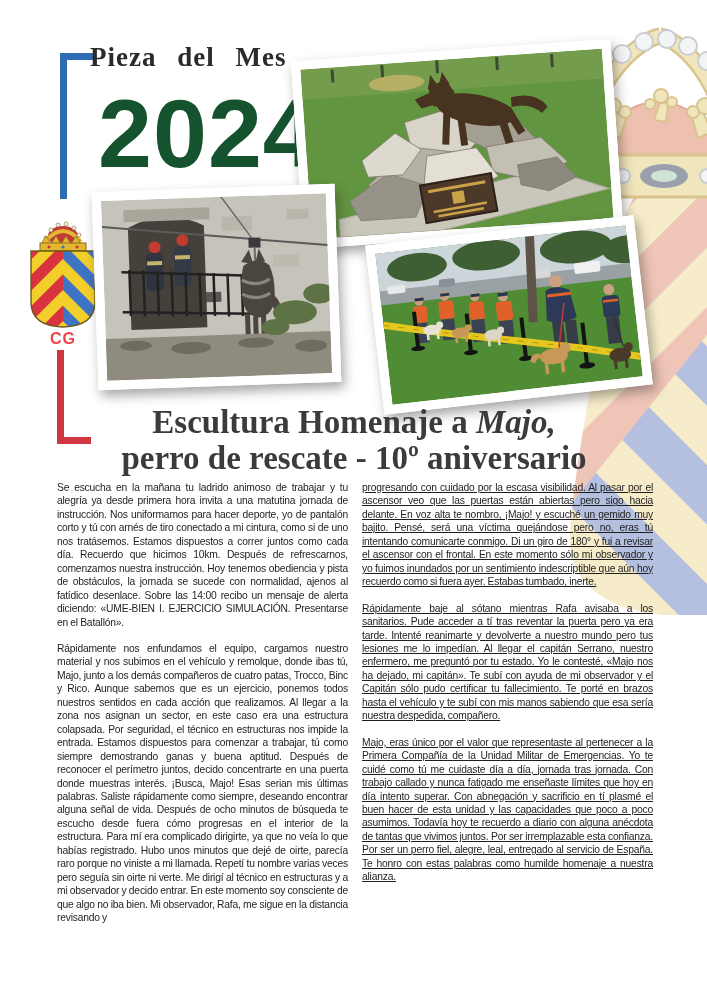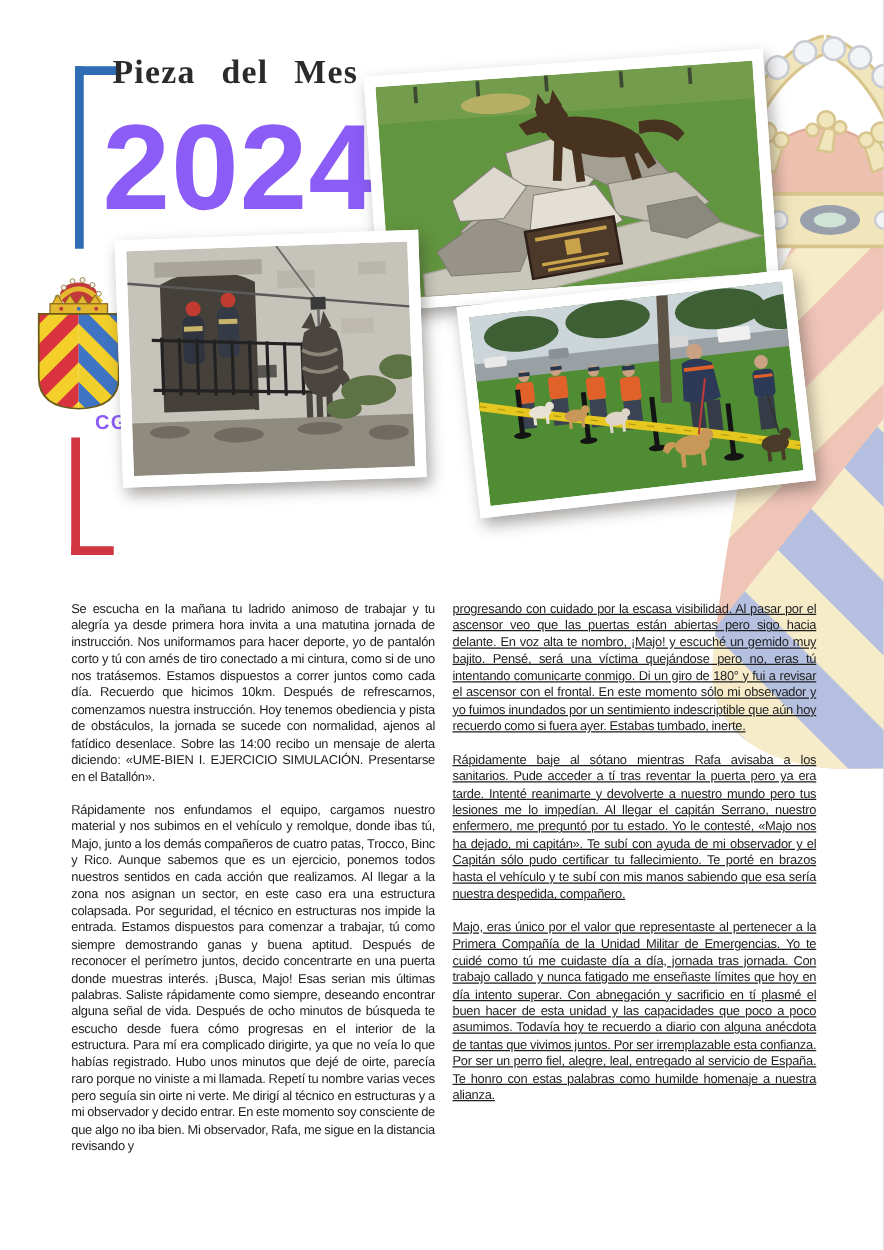--- a/index.html
+++ b/index.html
@@ -10,26 +10,26 @@
   
   .bracket-blue{position:absolute;left:60px;top:53px;width:27px;height:139px;
                 border-left:7px solid #2e6cb4;border-top:7px solid #2e6cb4;z-index:2;}
   .bracket-red{position:absolute;left:57px;top:350px;width:27px;height:87px;
                border-left:7px solid #cf3642;border-bottom:7px solid #cf3642;z-index:2;}
   .kicker{position:absolute;left:90px;top:42px;z-index:2;color:#2b2b2b;
           font-family:"Liberation Serif",serif;font-weight:bold;font-size:27px;
           letter-spacing:1px;word-spacing:13px;white-space:nowrap;}
   .month{position:absolute;left:92px;top:72px;z-index:2;color:#cf3642;
          font-weight:bold;font-size:30px;letter-spacing:9px;white-space:nowrap;}
-  .year{position:absolute;left:82px;top:88px;z-index:2;color:#8b5cf6;
+  .year{position:absolute;left:98px;top:88px;z-index:2;color:#14532d;
         font-weight:bold;font-size:97px;line-height:0.95;letter-spacing:1px;white-space:nowrap;}
   
   .emblem{position:absolute;left:24px;top:220px;z-index:2;}
-  .cg-label{position:absolute;left:24px;top:330px;width:78px;text-align:right;z-index:2;
-            color:#8b5cf6;font-weight:bold;font-size:16px;letter-spacing:1px;}
+  .cg-label{position:absolute;left:24px;top:330px;width:78px;text-align:center;z-index:2;
+            color:#ef4444;font-weight:bold;font-size:16px;letter-spacing:1px;}
   
   .photo{position:absolute;background:#fff;border:9px solid #fff;
          box-shadow:3px 6px 12px rgba(60,55,50,.45);}
   .photo svg{display:block;}
   .photo-statue{left:297px;top:50px;transform:rotate(-4deg);z-index:3;}
   .photo-harness{left:95px;top:188px;transform:rotate(-2deg);z-index:4;}
   .photo-handlers{left:374px;top:230px;transform:rotate(-6.5deg);z-index:5;}
   
   .title{position:absolute;left:38px;top:404px;width:632px;z-index:6;text-align:center;
          font-family:"Liberation Serif",serif;font-weight:bold;font-size:33px;
@@ -387,20 +387,24 @@
             <circle cx="241" cy="121" r="4.5"></circle>
             <rect x="225" y="132" width="3" height="10"></rect>
             <rect x="236" y="132" width="3" height="10"></rect>
           </g>
       </g>
       <line x1="182" y1="70" x2="172" y2="114" stroke="#c03a3a" stroke-width="1.6"></line>
       <line x1="230" y1="88" x2="236" y2="120" stroke="#333" stroke-width="1.4"></line>
     </svg>
   </div>
 
+  <div class="title">
+    <div><span>Escultura Homenaje a </span><span class="em">Majo,</span></div>
+    <div>perro de rescate - 10º aniversario</div>
+  </div>
 
   <div class="col col-left">
     <p>Se escucha en la mañana tu ladrido animoso de trabajar y tu alegría ya desde primera hora invita a una matutina jornada de instrucción. Nos uniformamos para hacer deporte, yo de pantalón corto y tú con arnés de tiro conectado a mi cintura, como si de uno nos tratásemos. Estamos dispuestos a correr juntos como cada día. Recuerdo que hicimos 10km. Después de refrescarnos, comenzamos nuestra instrucción. Hoy tenemos obediencia y pista de obstáculos, la jornada se sucede con normalidad, ajenos al fatídico desenlace. Sobre las 14:00 recibo un mensaje de alerta diciendo: «UME-BIEN I. EJERCICIO SIMULACIÓN. Presentarse en el Batallón».</p>
     <p>Rápidamente nos enfundamos el equipo, cargamos nuestro material y nos subimos en el vehículo y remolque, donde ibas tú, Majo, junto a los demás compañeros de cuatro patas, Trocco, Binc y Rico. Aunque sabemos que es un ejercicio, ponemos todos nuestros sentidos en cada acción que realizamos. Al llegar a la zona nos asignan un sector, en este caso era una estructura colapsada. Por seguridad, el técnico en estructuras nos impide la entrada. Estamos dispuestos para comenzar a trabajar, tú como siempre demostrando ganas y buena aptitud. Después de reconocer el perímetro juntos, decido concentrarte en una puerta donde muestras interés. ¡Busca, Majo! Esas serian mis últimas palabras. Saliste rápidamente como siempre, deseando encontrar alguna señal de vida. Después de ocho minutos de búsqueda te escucho desde fuera cómo progresas en el interior de la estructura. Para mí era complicado dirigirte, ya que no veía lo que habías registrado. Hubo unos minutos que dejé de oirte, parecía raro porque no viniste a mi llamada. Repetí tu nombre varias veces pero seguía sin oirte ni verte. Me dirigí al técnico en estructuras y a mi observador y decido entrar. En este momento soy consciente de que algo no iba bien. Mi observador, Rafa, me sigue en la distancia revisando y</p>
   </div>
   <div class="col col-right">
     <p>progresando con cuidado por la escasa visibilidad. Al pasar por el ascensor veo que las puertas están abiertas pero sigo hacia delante. En voz alta te nombro, ¡Majo! y escuché un gemido muy bajito. Pensé, será una víctima quejándose pero no, eras tú intentando comunicarte conmigo. Di un giro de 180° y fui a revisar el ascensor con el frontal. En este momento sólo mi observador y yo fuimos inundados por un sentimiento indescriptible que aún hoy recuerdo como si fuera ayer. Estabas tumbado, inerte.</p>
     <p>Rápidamente baje al sótano mientras Rafa avisaba a los sanitarios. Pude acceder a tí tras reventar la puerta pero ya era tarde. Intenté reanimarte y devolverte a nuestro mundo pero tus lesiones me lo impedían. Al llegar el capitán Serrano, nuestro enfermero, me preguntó por tu estado. Yo le contesté, «Majo nos ha dejado, mi capitán». Te subí con ayuda de mi observador y el Capitán sólo pudo certificar tu fallecimiento. Te porté en brazos hasta el vehículo y te subí con mis manos sabiendo que esa sería nuestra despedida, compañero.</p>
     <p>Majo, eras único por el valor que representaste al pertenecer a la Primera Compañía de la Unidad Militar de Emergencias. Yo te cuidé como tú me cuidaste día a día, jornada tras jornada. Con trabajo callado y nunca fatigado me enseñaste límites que hoy en día intento superar. Con abnegación y sacrificio en tí plasmé el buen hacer de esta unidad y las capacidades que poco a poco asumimos. Todavía hoy te recuerdo a diario con alguna anécdota de tantas que vivimos juntos. Por ser irremplazable esta confianza. Por ser un perro fiel, alegre, leal, entregado al servicio de España. Te honro con estas palabras como humilde homenaje a nuestra alianza.</p>
   </div>

